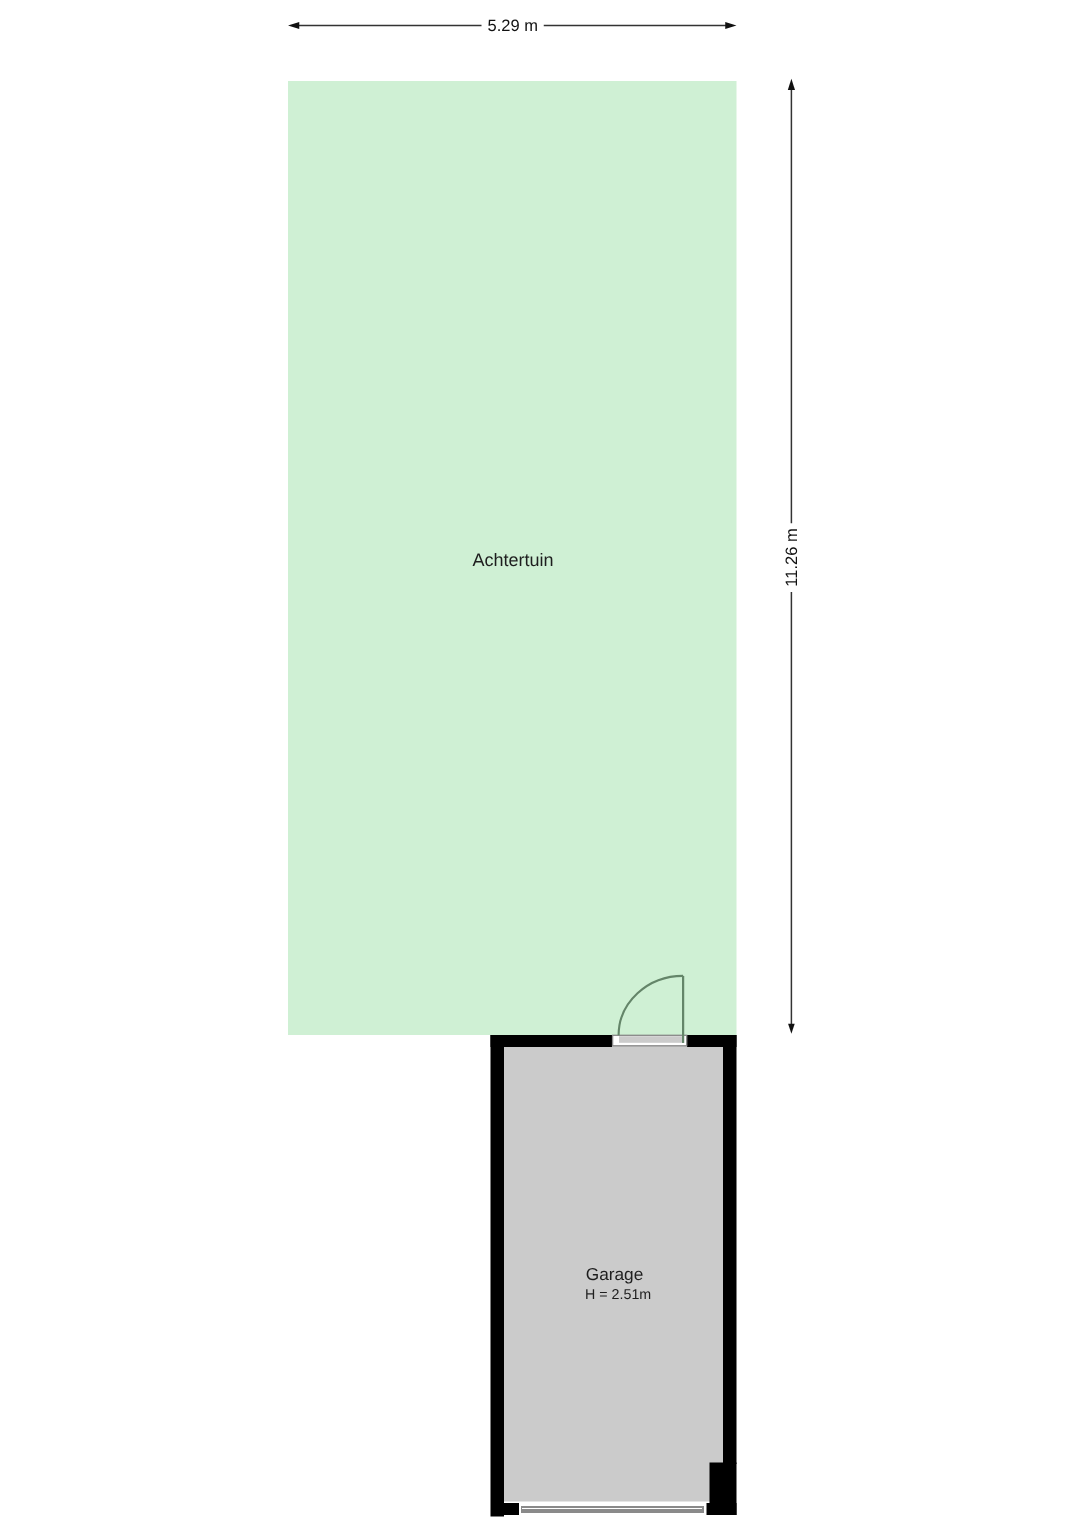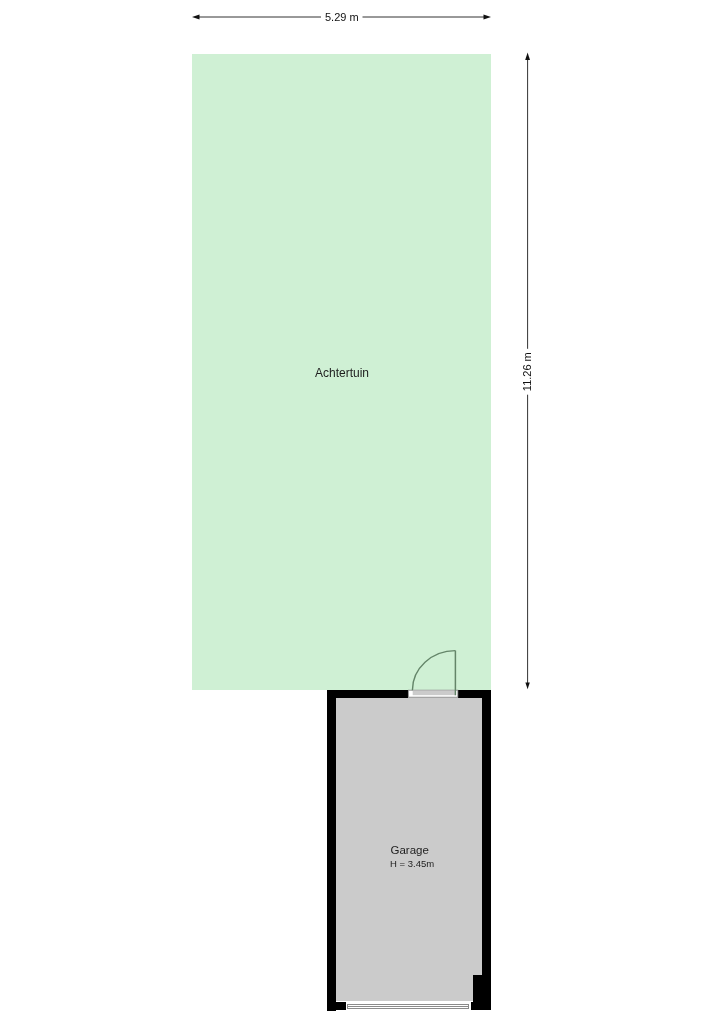--- a/index.html
+++ b/index.html
@@ -11,21 +11,21 @@
 <body>
 
 <div class="abs" style="left:192.4px;top:54px;width:298.6px;height:635.5px;background:#cff0d4;"></div>
 
 <div class="abs" style="left:242px;top:366.4px;width:200px;text-align:center;font-size:12px;color:#1e1e1e;">Achtertuin</div>
 
 <div class="abs" style="left:336.3px;top:694px;width:146px;height:307.2px;background:#cbcbcb;"></div>
 
 <div class="abs" style="left:309.7px;top:843.6px;width:200px;text-align:center;font-size:11.5px;color:#1e1e1e;">Garage</div>
 
-<div class="abs" style="left:312.1px;top:857.7px;width:200px;text-align:center;font-size:9.5px;color:#1e1e1e;">H = 3.45m</div>
+<div class="abs" style="left:312.1px;top:857.7px;width:200px;text-align:center;font-size:9.5px;color:#1e1e1e;">H = 2.51m</div>
 
 <div class="abs" style="left:327.3px;top:689.5px;width:81.2px;height:8.1px;background:#000;"></div>
 
 <div class="abs" style="left:458px;top:689.5px;width:32.7px;height:8.1px;background:#000;"></div>
 
 <div class="abs" style="left:327.3px;top:689.5px;width:9.0px;height:321px;background:#000;"></div>
 
 <div class="abs" style="left:482.3px;top:689.5px;width:8.4px;height:286px;background:#000;"></div>
 
 <div class="abs" style="left:473px;top:975.2px;width:17.7px;height:35.3px;background:#000;"></div>

